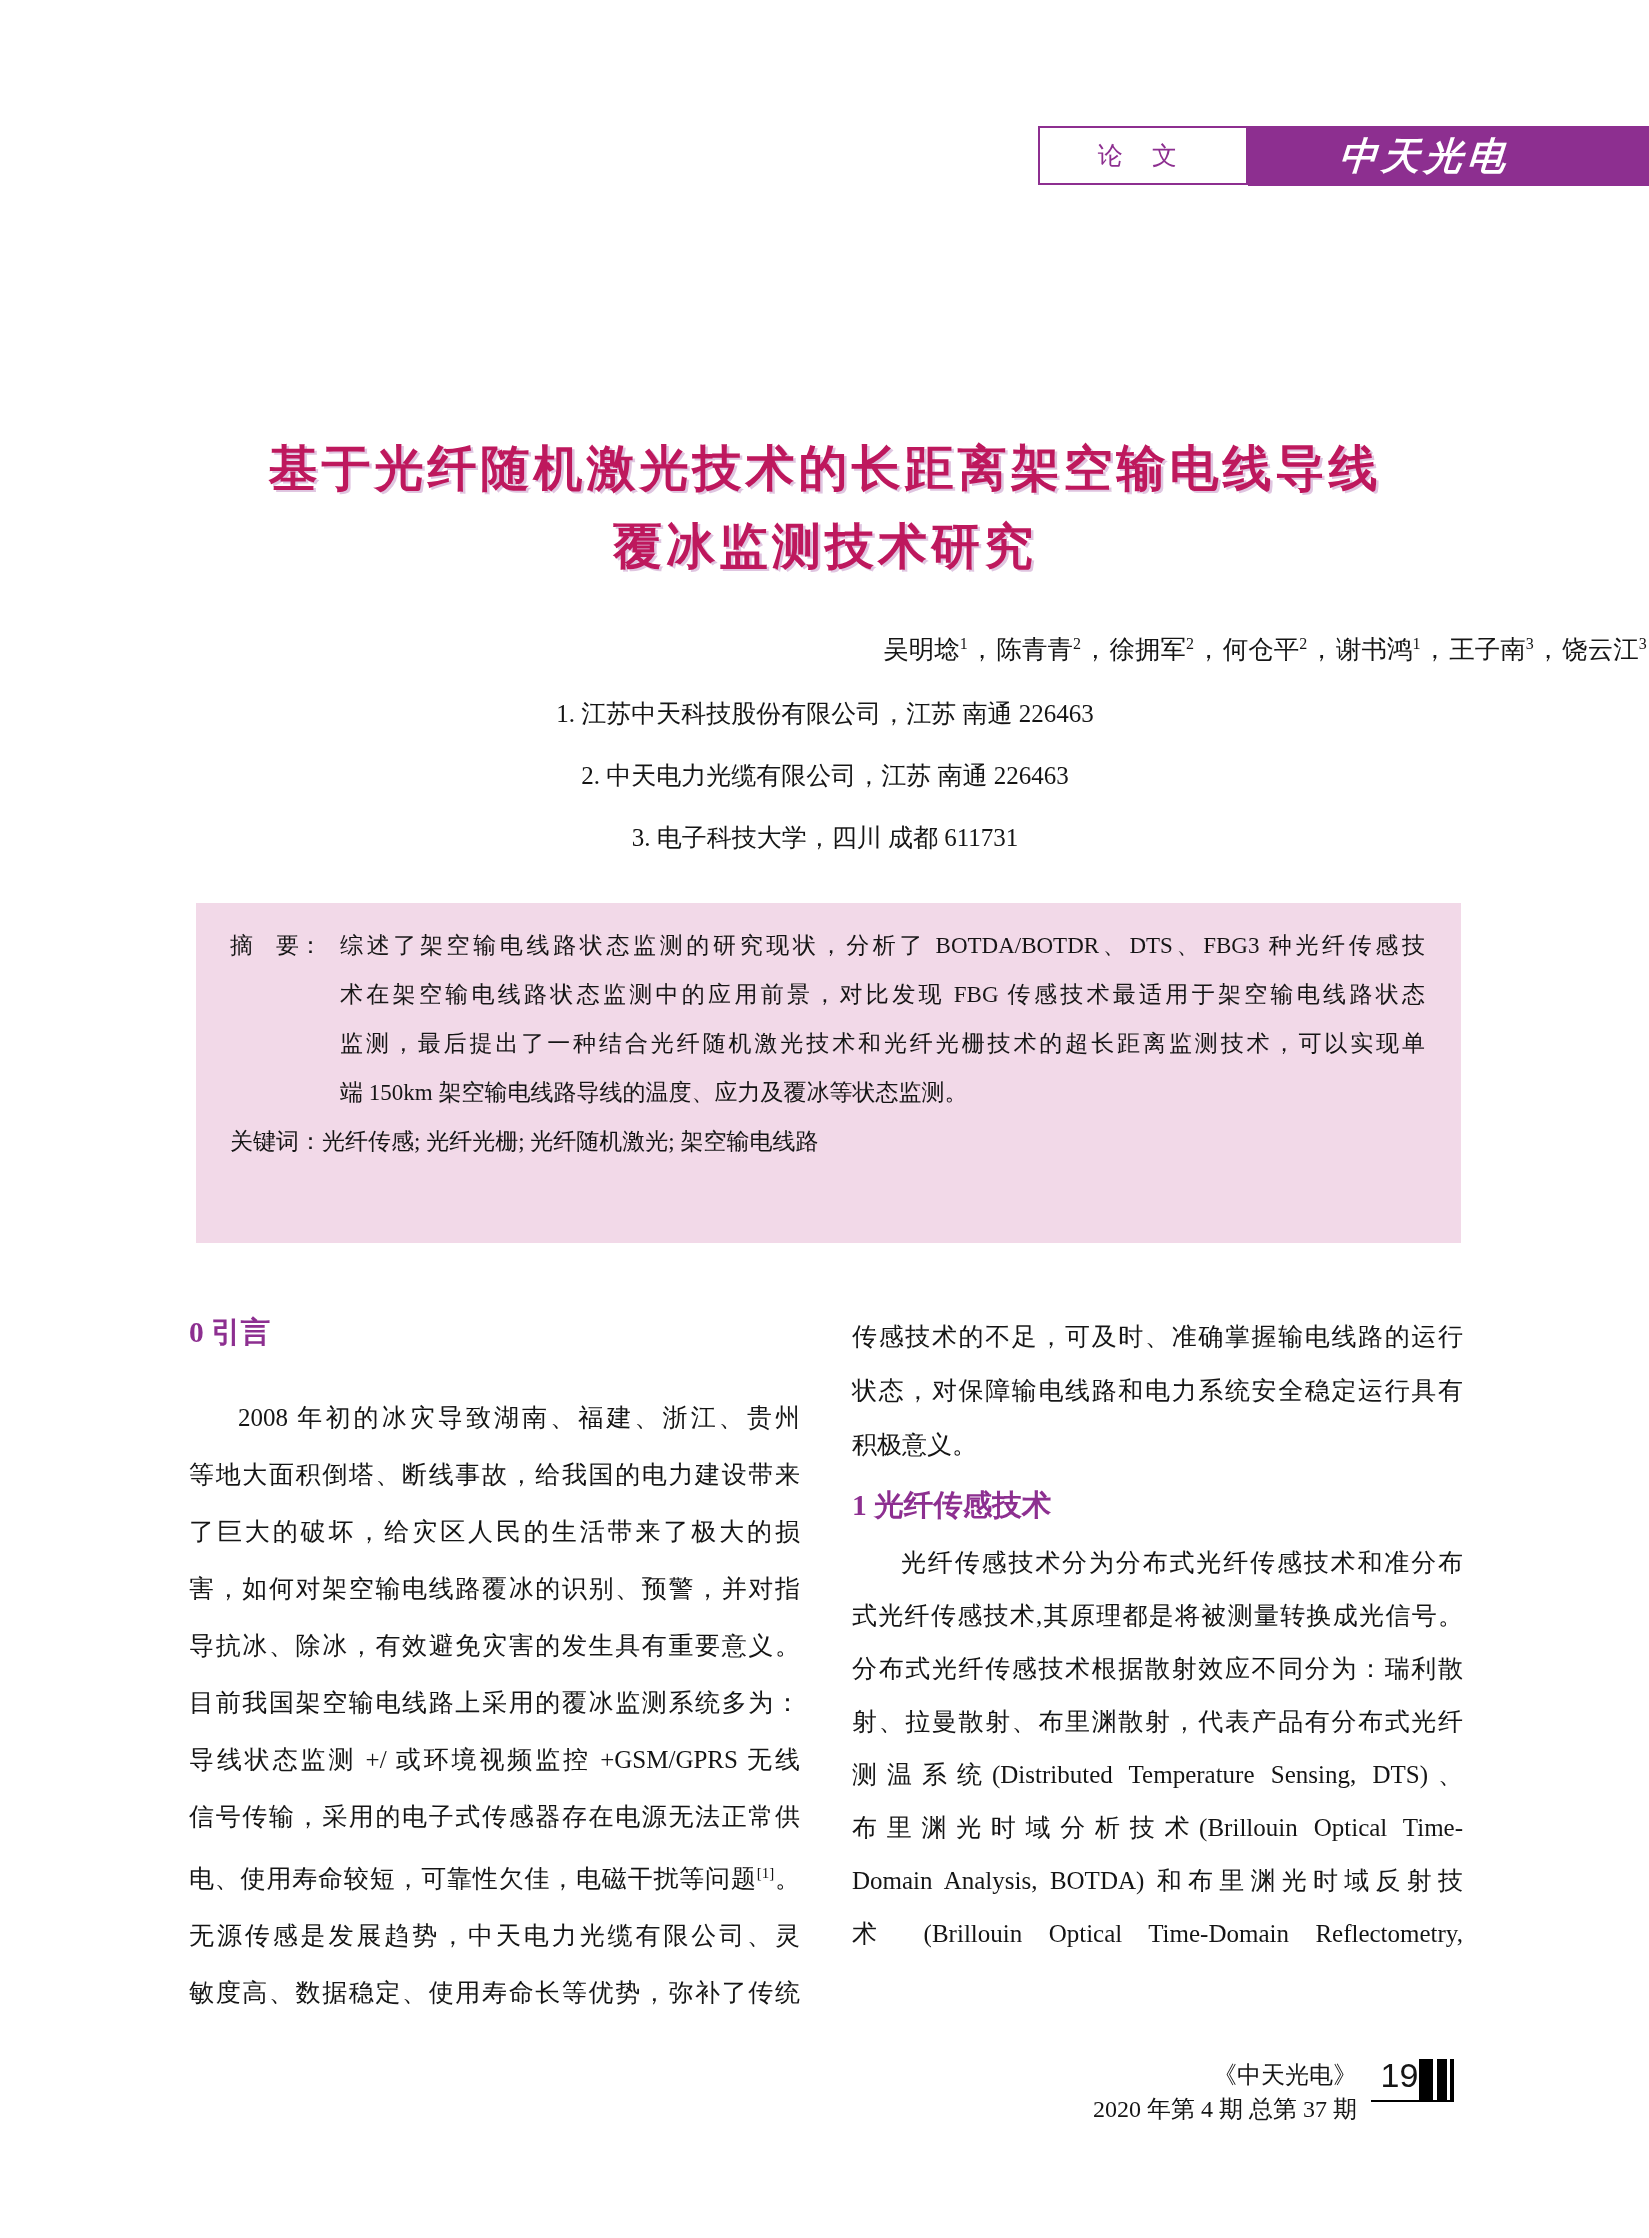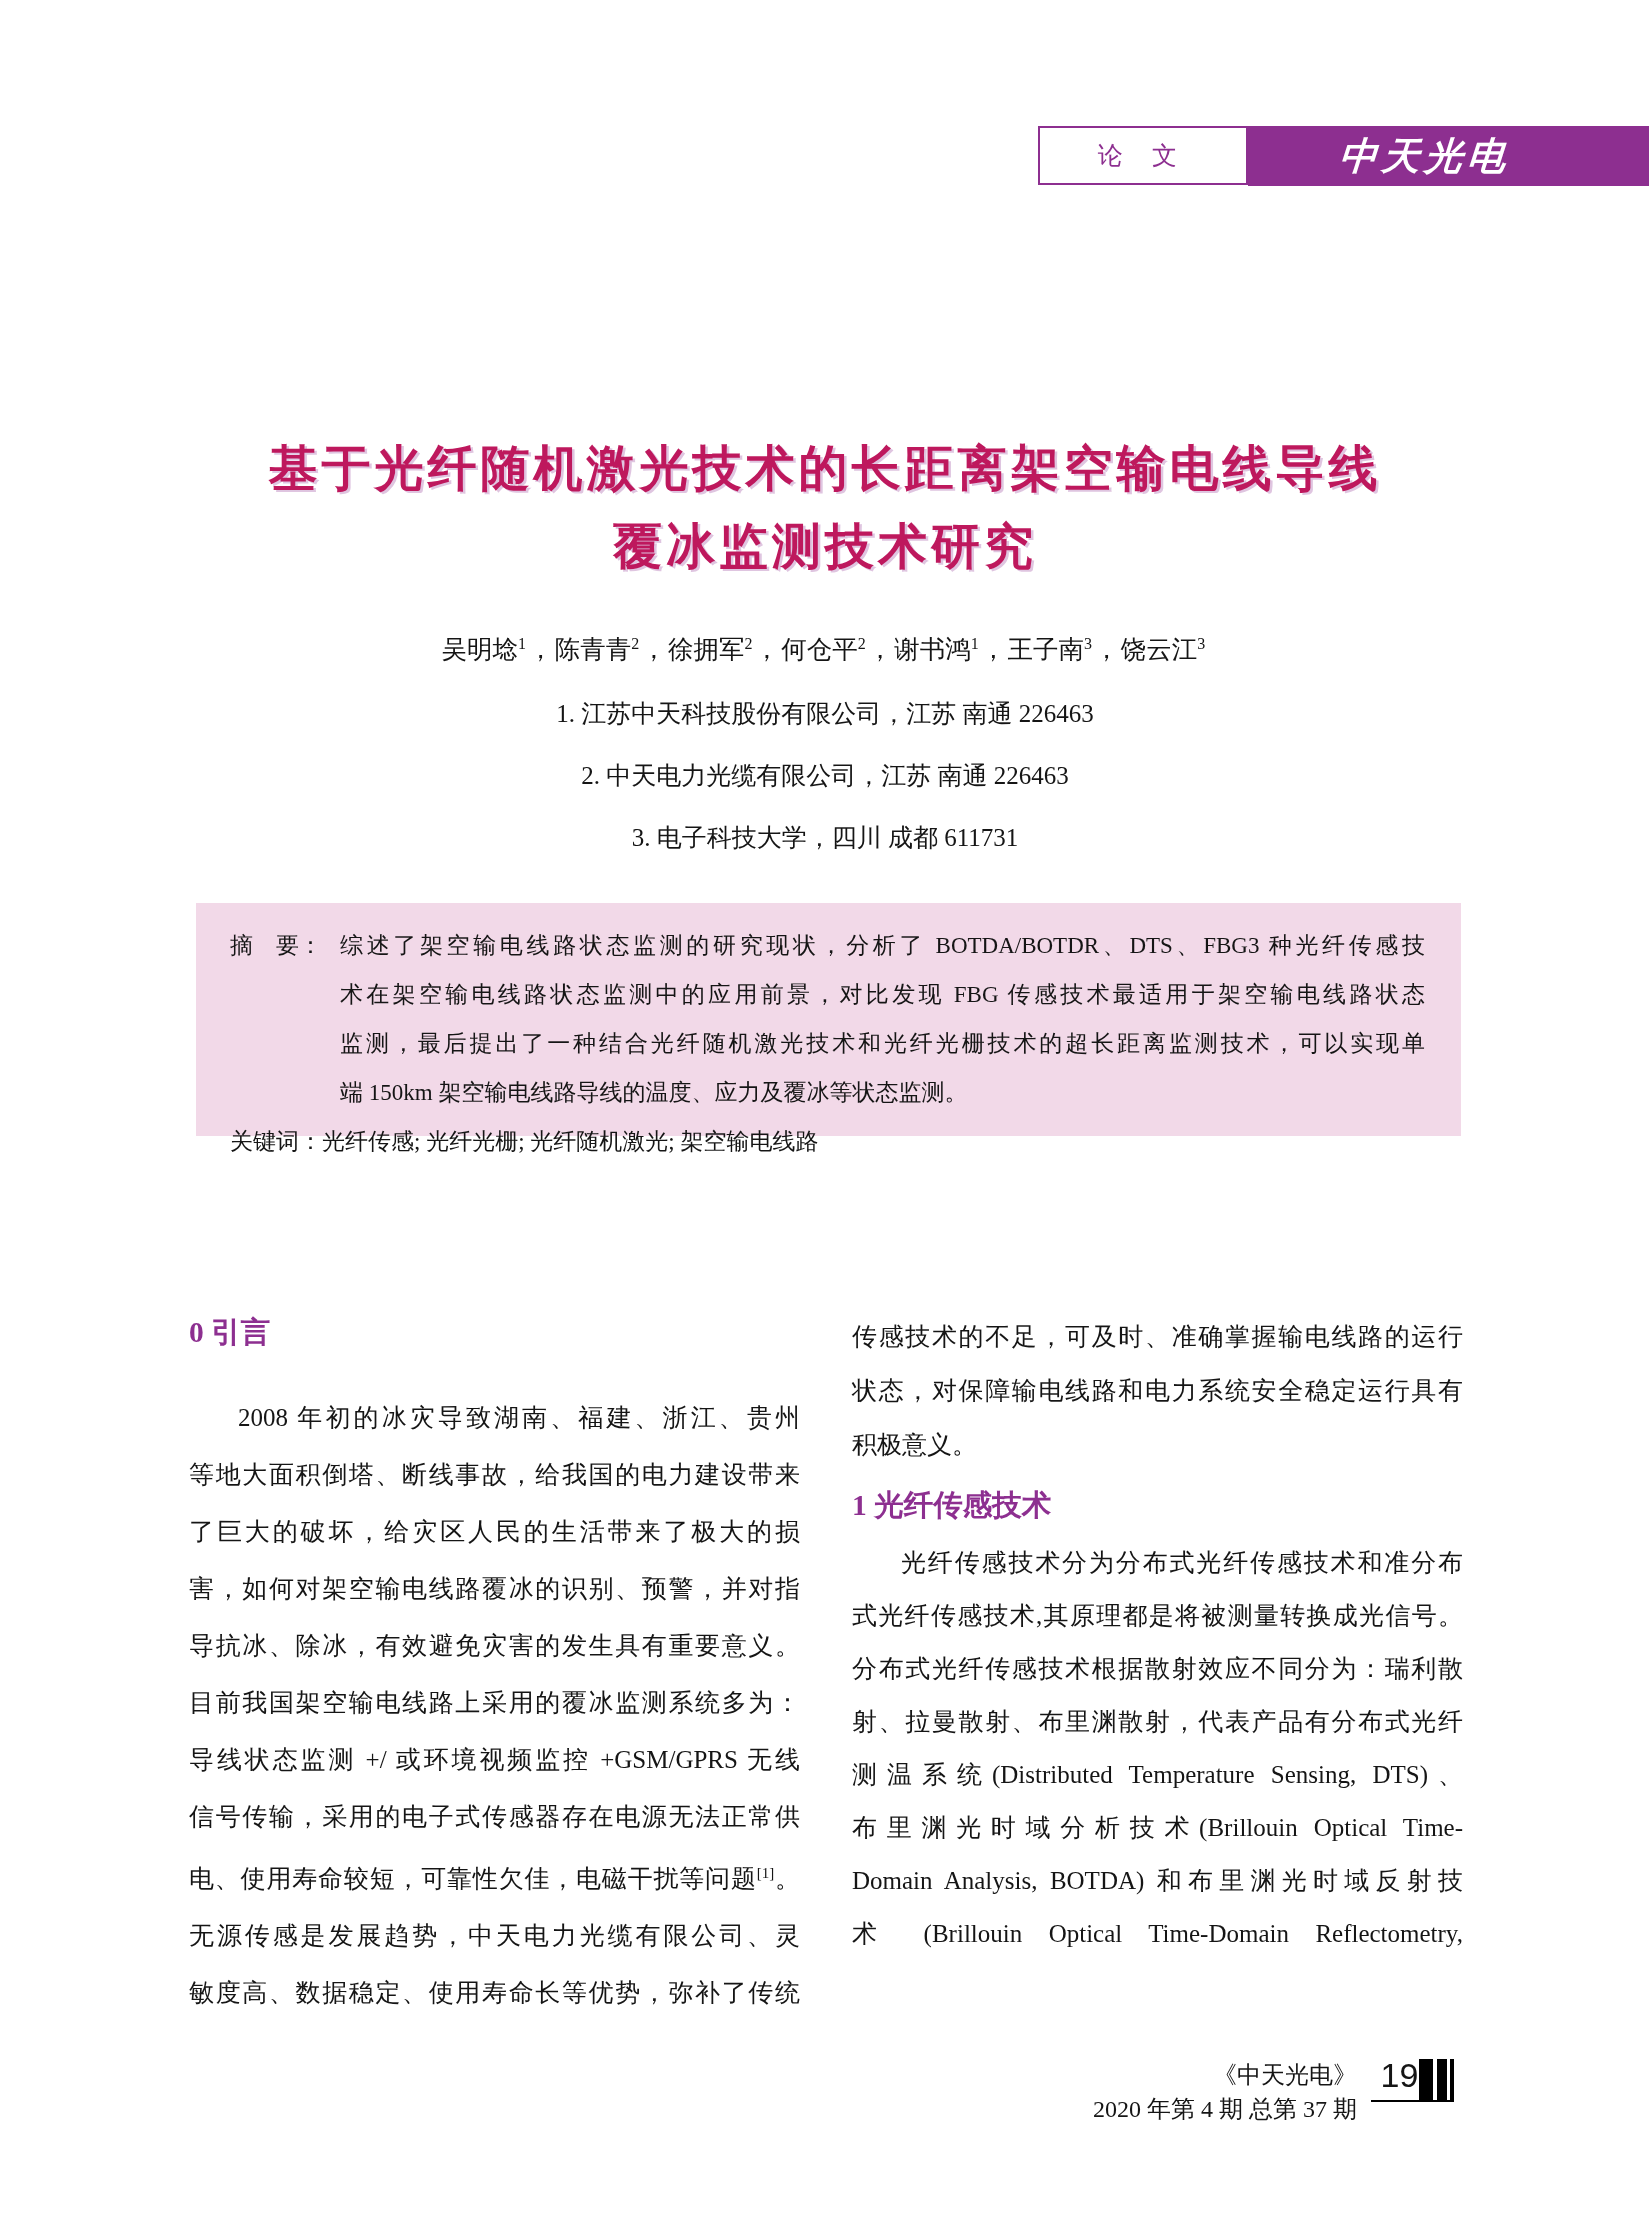--- a/index.html
+++ b/index.html
@@ -18,30 +18,30 @@
               letter-spacing:4.8px;transform:skewX(-4deg);}
 
   
   .title-block{position:absolute;top:441px;left:0;width:1650px;text-align:center;
                color:#be185d;font-weight:bold;}
   .title-line{font-size:49px;line-height:56px;letter-spacing:4px;
               text-shadow:2.4px 2.4px 0 rgba(141,47,144,0.28);}
   .title-line2{margin-top:22.3px;}
 
   
-  .authors{position:absolute;top:619px;left:0;width:1650px;text-align:center;
+  .authors{position:absolute;top:619px;left:0;width:1650px;text-align:right;
            font-size:25.5px;line-height:48px;}
   .authors sup{font-size:16px;}
   .author-sep{padding:0 1.6px;}
   .affils{position:absolute;top:683px;left:0;width:1650px;text-align:center;
           font-size:25px;}
   .affil-line{line-height:62px;}
 
   
-  .abstract-box{position:absolute;top:903px;left:196px;width:1265px;height:233px;
+  .abstract-box{position:absolute;top:903px;left:196px;width:1265px;height:340px;
                 background:#f2d9e8;}
   .abs-inner{padding:17.6px 36px 0 34px;font-size:23px;}
   .abs-row1{display:flex;line-height:49px;}
   .abs-label{flex:0 0 110px;}
   .abs-first{flex:1;}
   .abs-wrap{padding-left:110px;line-height:49px;}
   .kw-row{line-height:49px;}
 
   
   .col-left{position:absolute;left:189px;top:1310px;width:611px;}

